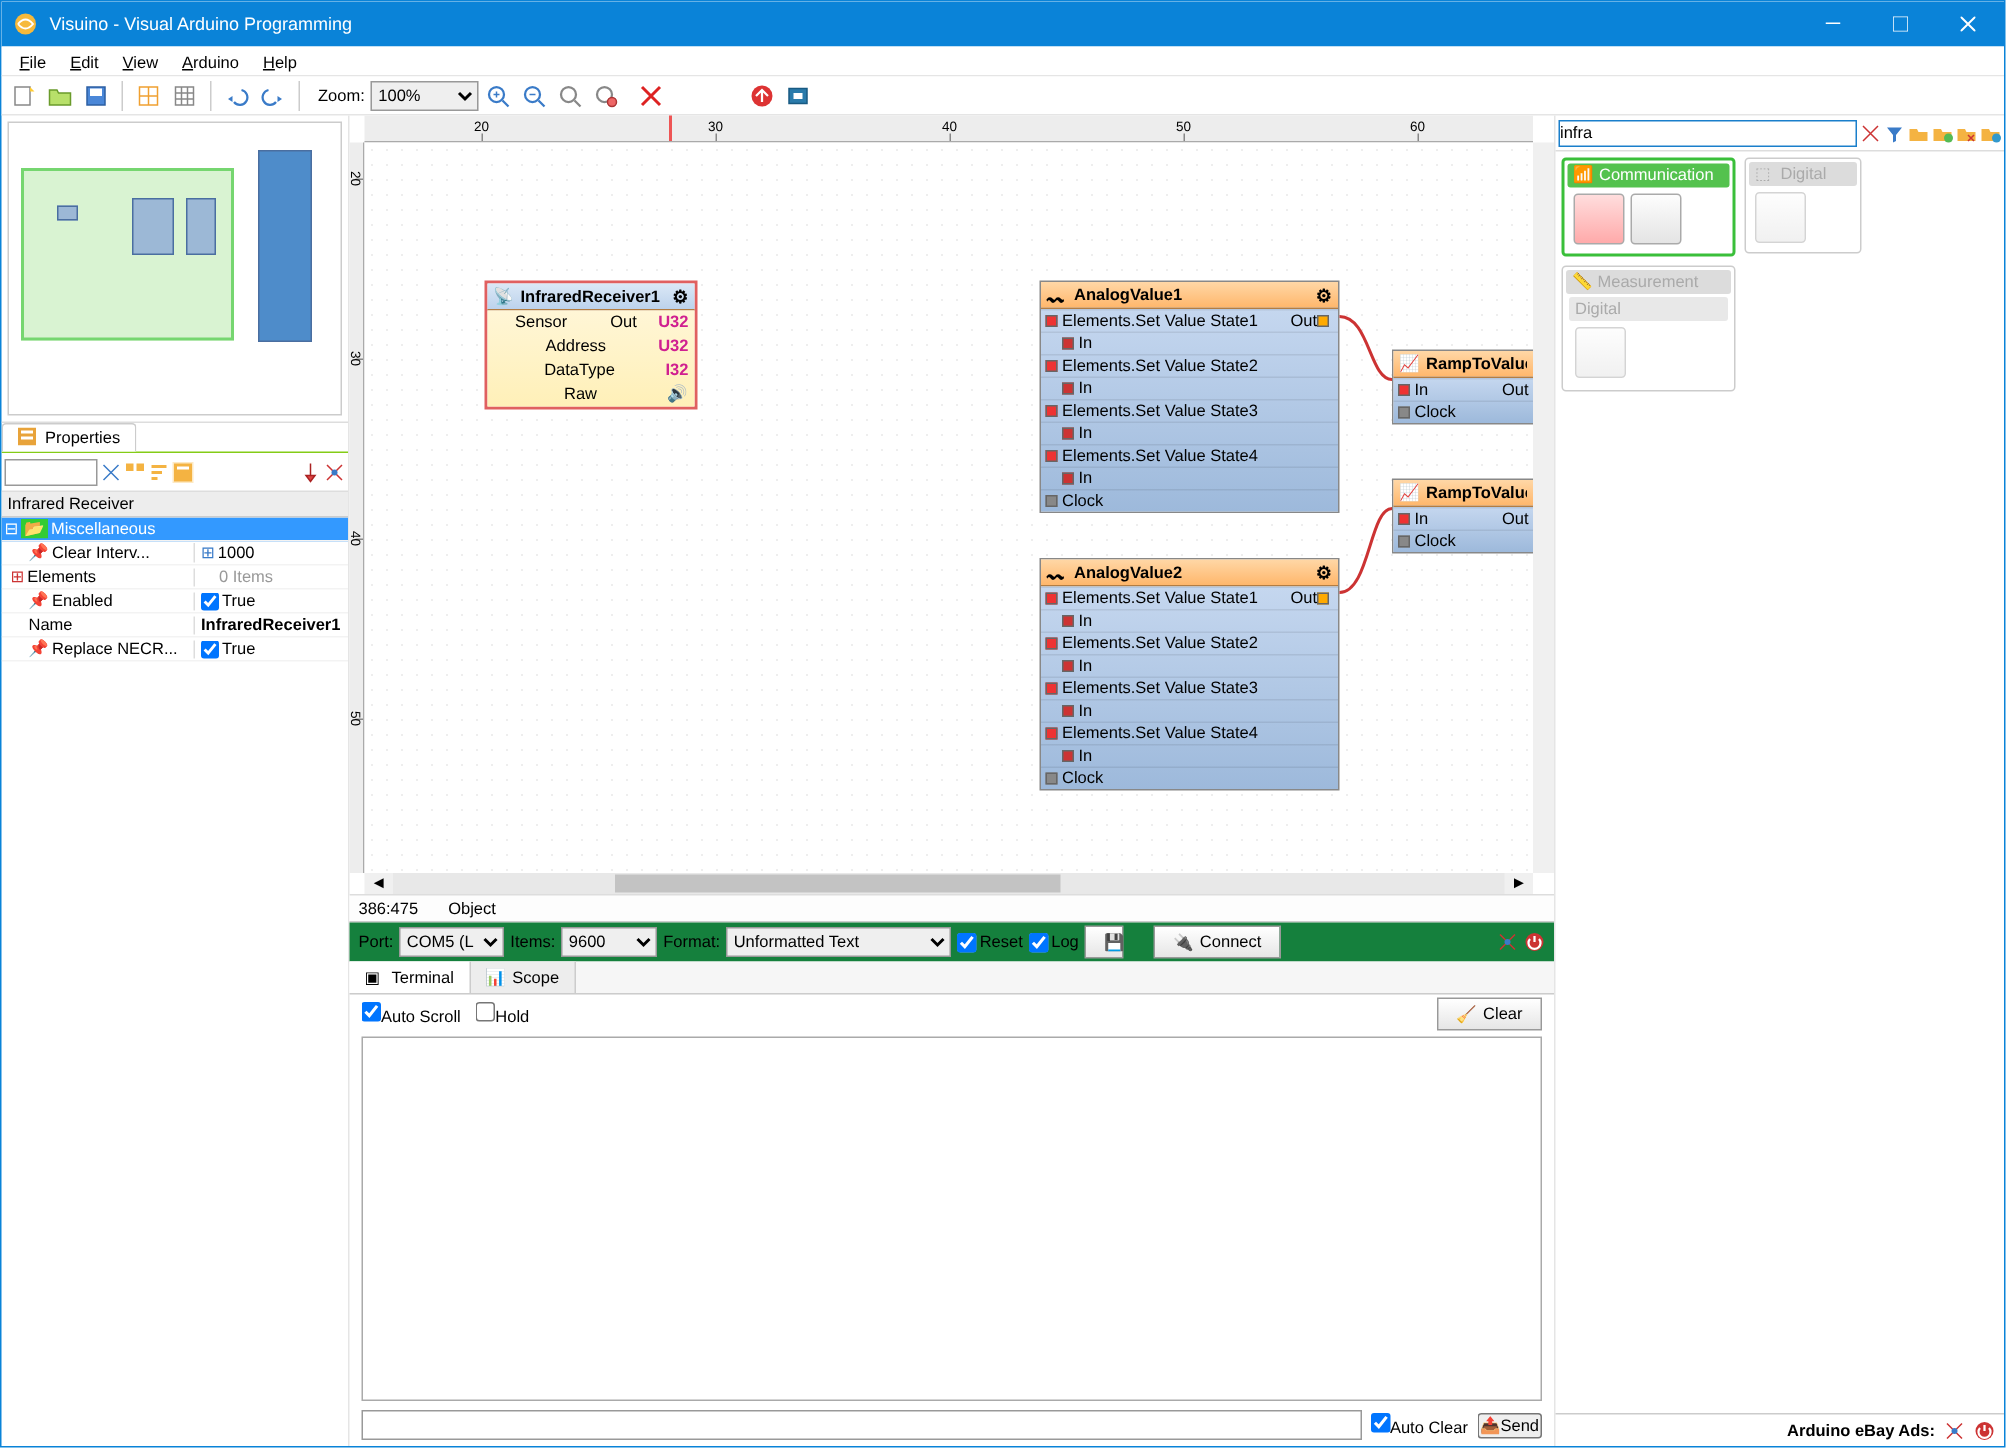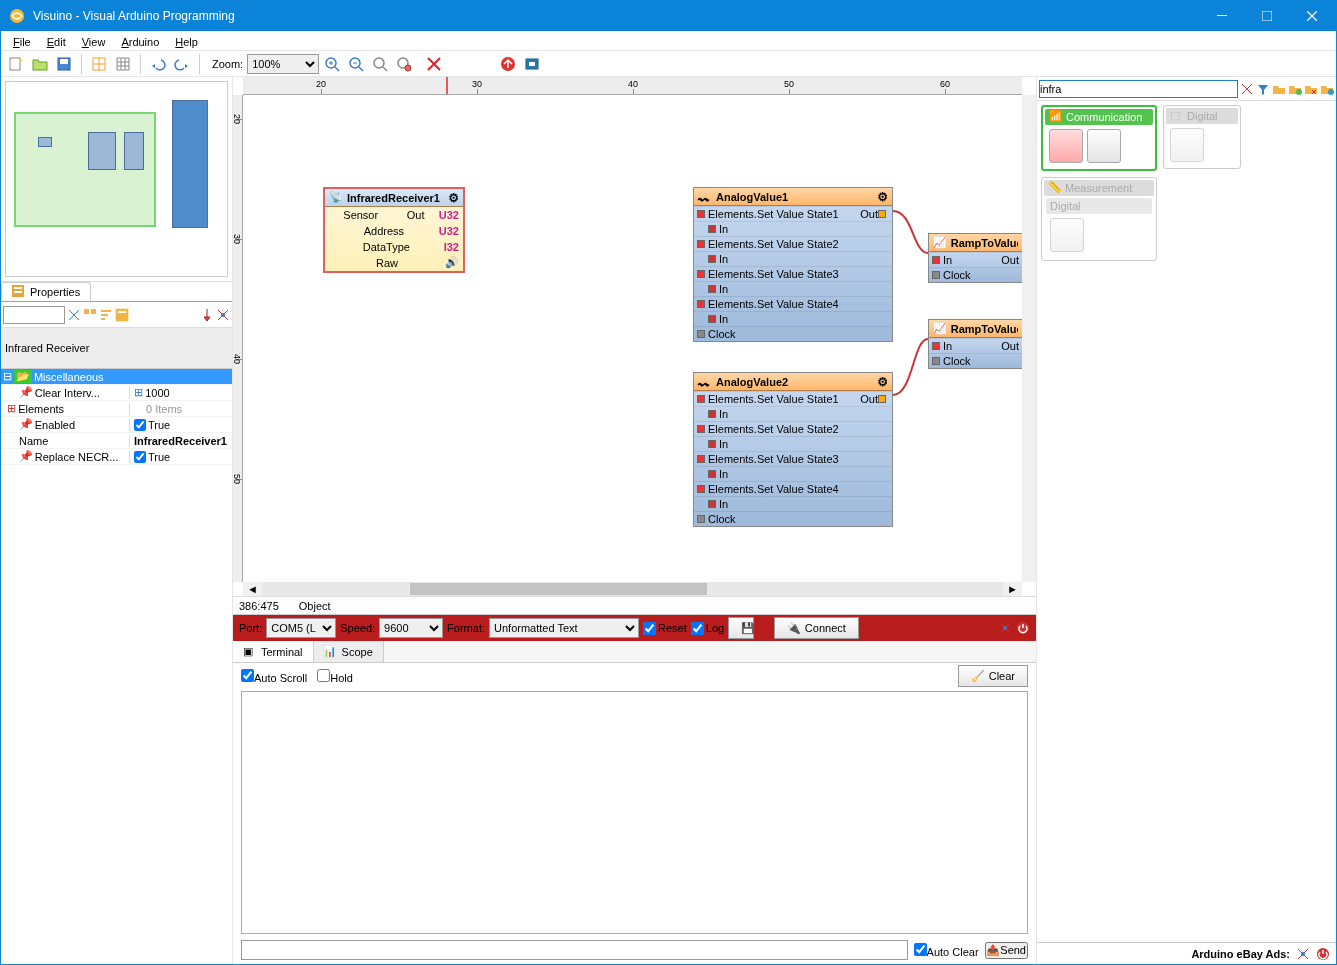--- a/index.html
+++ b/index.html
@@ -23,21 +23,21 @@
 .mainrow { flex: 1; display: flex; min-height: 0; }
 .leftcol { width: 232px; display: flex; flex-direction: column; border-right: 1px solid #e5e5e5; }
 .overview { height: 205px; border-bottom: 1px solid #ddd; padding: 4px; position: relative; }
 .ov-canvas { width: 100%; height: 100%; border: 1px solid #ccc; position:relative; background:#fff; }
 .ov-green { position:absolute; left:8px; top:30px; width:142px; height:115px; background:#d9f3d2; border:2px solid #76d670; }
 .ov-chip { background:#9cb8d6; border:1px solid #4a6ea0; position:absolute; }
 .props-tabhdr { height: 20px; border-bottom: 1px solid #84cc16; display:flex; }
 .props-tabhdr .tab { padding:2px 10px; border:1px solid #ccc; border-bottom:none; background:#fff; border-radius:3px 3px 0 0; display:flex; align-items:center; gap:4px; }
 .props-toolbar { height:26px; display:flex; align-items:center; gap:2px; padding:2px; border-bottom:1px solid #ddd; }
 .props-toolbar input { width:62px; height:18px; border:1px solid #999; }
-.props-title { background:#ededed; border-bottom:1px solid #ccc; padding:14px 4px; }
+.props-title { background:#ededed; border-bottom:1px solid #ccc; padding:2px 4px; }
 .props-body { flex:1; overflow:auto; font-size:11px; }
 .prop-row { display:flex; align-items:center; height:16px; border-bottom:1px solid #f3f3f3;}
 .prop-row .key { width:128px; padding-left:4px; display:flex; align-items:center; gap:2px; overflow:hidden; text-overflow:ellipsis; white-space:nowrap; }
 .prop-row .val { flex:1; border-left:1px solid #ddd; padding-left:4px; display:flex; align-items:center; gap:2px;}
 .prop-row.sel { background:#3399ff; color:#fff; }
 .prop-row.sel .val{border-left-color:#7fc2ff;}
 .prop-row .val input[type=checkbox]{ width:12px; height:12px; }
 
 .centercol { flex:1; display:flex; flex-direction:column; min-width:0;}
 .rulerspace{ position:relative; flex:1; display:flex; min-height:0;}
@@ -72,21 +72,21 @@
 .pal-group{ border:1px solid #ccc; border-radius:3px; padding:2px;}
 .pal-group.active{ border:2px solid #3abf3a;}
 .pal-group .pg-hdr{ height:16px; padding:0 4px; border-radius:2px; color:#fff; font-size:10px; display:flex; align-items:center; gap:3px;}
 .pal-group.active .pg-hdr{ background:#54c24e;}
 .pal-group.dim .pg-hdr{ background:#dcdcdc; color:#aaa;}
 .pal-group .pg-body{ display:flex; gap:4px; padding:4px;}
 .pal-item{ width:34px; height:34px; border:1px solid #aaa; background:linear-gradient(#fdfdfd,#e4e4e4); border-radius:3px;}
 .pal-group.dim .pal-item{ opacity:.5;}
 
 .bottompanel{ border-top:1px solid #ccc; display:flex; flex-direction:column;}
-.serial-tb{ height:26px; display:flex; align-items:center; gap:4px; padding:2px 6px; background:#b91c1c;justify-content:space-between;}
+.serial-tb{ height:26px; display:flex; align-items:center; gap:4px; padding:2px 6px; background:#15803d;justify-content:space-between;}
 .serial-tb label{ display:flex; align-items:center; gap:2px;}
 .serial-tb select, .serial-tb input[type=text]{ height:20px; border:1px solid #999;}
 .serial-tabs{ height:22px; display:flex; background:#f6f6f6; border-bottom:1px solid #ccc;}
 .serial-tabs .tab{ padding:3px 10px; border-right:1px solid #ccc; display:flex; align-items:center; gap:4px; background:#fff;}
 .serial-tabs .tab.inactive{ background:#ededed;}
 .serial-opts{ height:26px; display:flex; align-items:center; gap:10px; padding:2px 8px;}
 .serial-opts .clearbtn, .serial-tb button{ height:22px; padding:0 12px; border:1px solid #999; background:linear-gradient(#fff,#e6e6e6); display:flex; align-items:center; gap:4px;}
 .serial-text{ flex:1; margin:2px 8px; border:1px solid #aaa; background:#fff; overflow:auto;}
 .serial-send{ height:28px; display:flex; align-items:center; gap:6px; padding:2px 8px;}
 .serial-send input[type=text]{ flex:1; height:20px; border:1px solid #999;}
@@ -559,21 +559,21 @@
     </div>
     <div class="statusbar">
       <span>386:475</span>
       <span>Object</span>
     </div>
 
     <div class="bottompanel" style="height:350px;">
       <div class="serial-tb">
         <span>Port:</span>
         <select style="width:70px;"><option>COM5 (L</option></select>
-        <span>Speed:</span>
+        <span>Items:</span>
         <select style="width:64px;"><option>9600</option></select>
         <span>Format:</span>
         <select style="width:150px;"><option>Unformatted Text</option></select>
         <label>
             <input type="checkbox" checked="" style="">
             <span>Reset</span>
           </label>
         <label>
             <input type="checkbox" checked="" style="">
             <span>Log</span>

